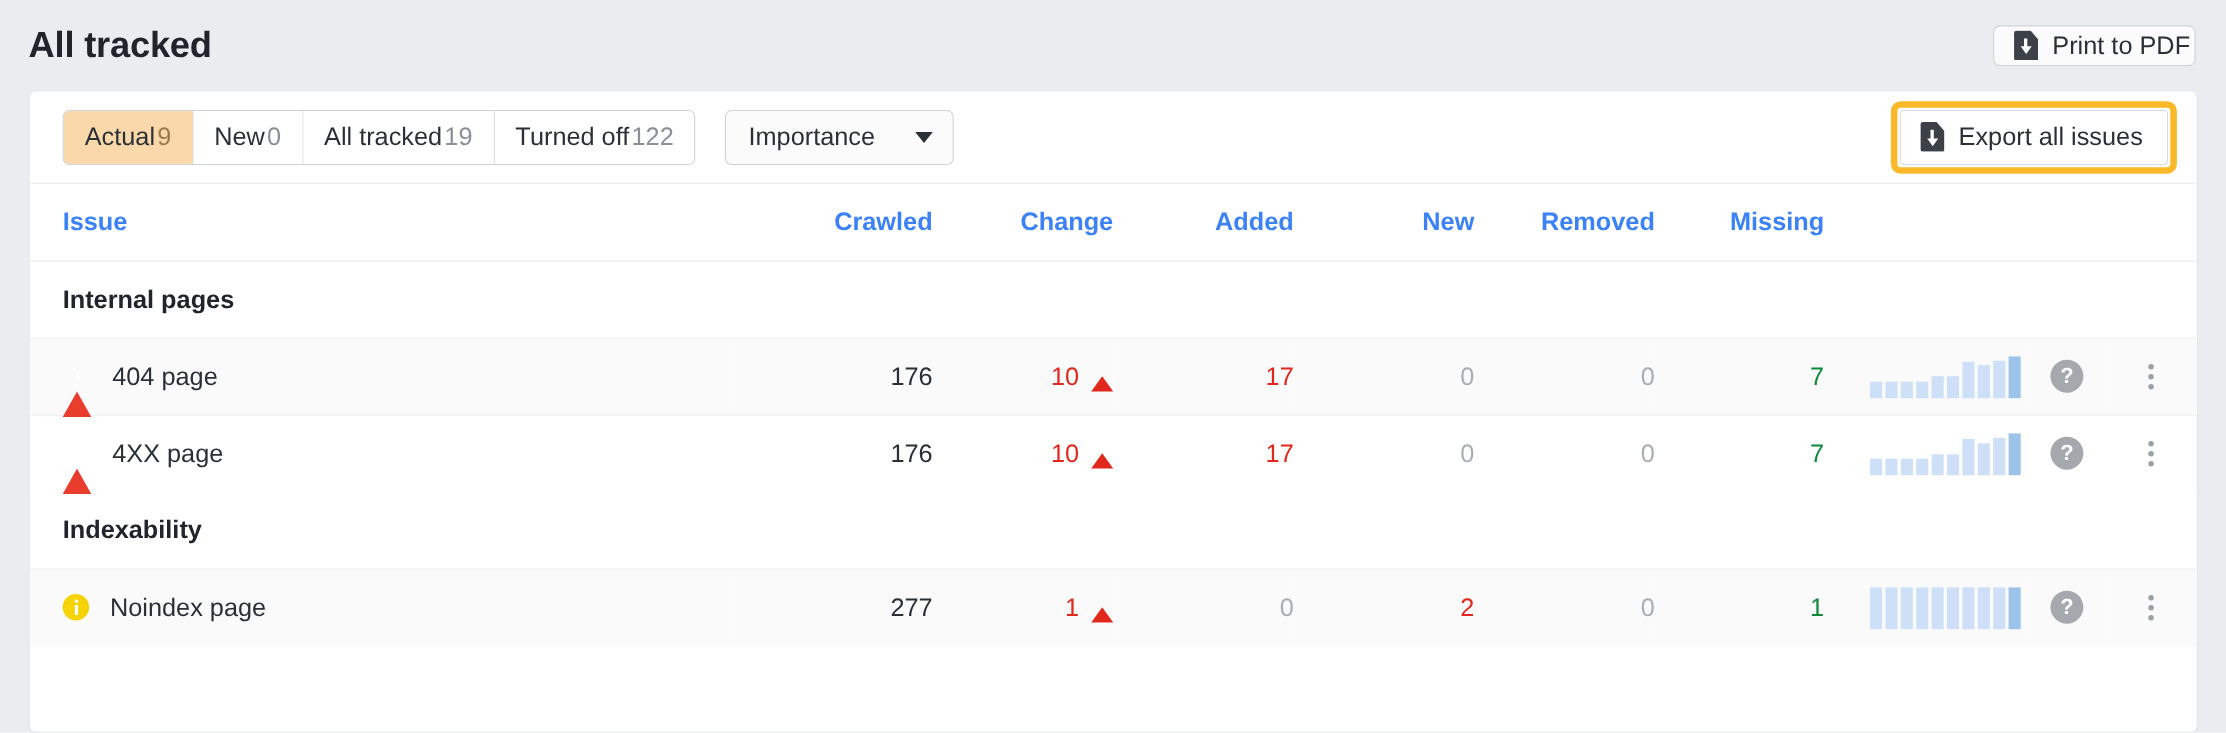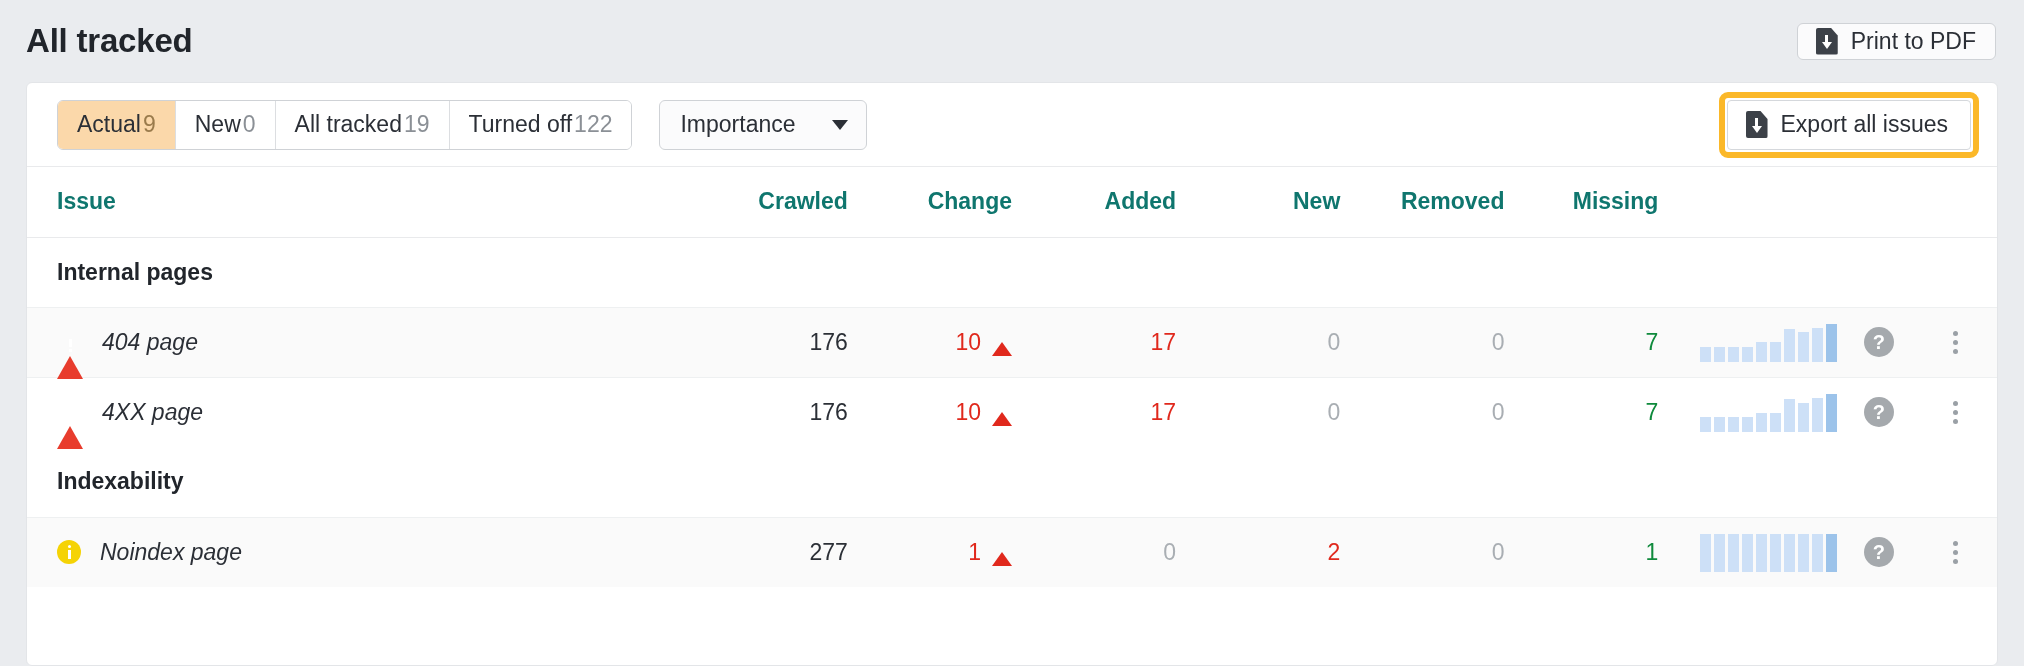--- a/index.html
+++ b/index.html
@@ -41,21 +41,21 @@
     border: 1px solid #cfd2d6;
     border-radius: 6px;
     font-size: 23px;
     color: #2b2f36;
     cursor: pointer;
     font-family: "Liberation Sans", sans-serif;
   }
 
   .btn-print {
     height: 37px;
-    padding: 0 19px 0 18px;
+    padding: 0 4px 0 18px;
   }
 
   
   .file-dl-icon {
     width: 22px;
     height: 27px;
     position: relative;
     display: inline-block;
     flex: 0 0 auto;
   }
@@ -180,21 +180,21 @@
 
   th, td {
     padding: 0;
     font-size: 23px;
     vertical-align: middle;
   }
 
   thead th {
     height: 70px;
     font-weight: bold;
-    color: #0f766e;
+    color: #3b82f6;
     text-align: right;
     border-bottom: 1px solid #e9eaec;
     padding-right: 0;
   }
   thead th.col-issue { text-align: left; padding-left: 30px; }
 
   .col-issue   { width: 620px; }
   .col-crawled { width: 180px; }
   .col-change  { width: 160px; }
   .col-added   { width: 160px; }
@@ -216,21 +216,20 @@
 
   tbody tr.data-row td { height: 70px; }
   tbody tr.data-row.striped td { background: #fafafa; }
   tbody tr.data-row td { border-top: 1px solid #eef0f1; }
 
   .issue-cell {
     display: flex;
     align-items: center;
     gap: 19px;
     padding-left: 30px;
-    font-style: italic;
   }
   .issue-name { font-size: 23px; color: #2b2f36; }
 
   
   .icon-error {
     width: 26px; height: 24px;
     position: relative;
     flex: 0 0 auto;
   }
   .icon-error .tri {

